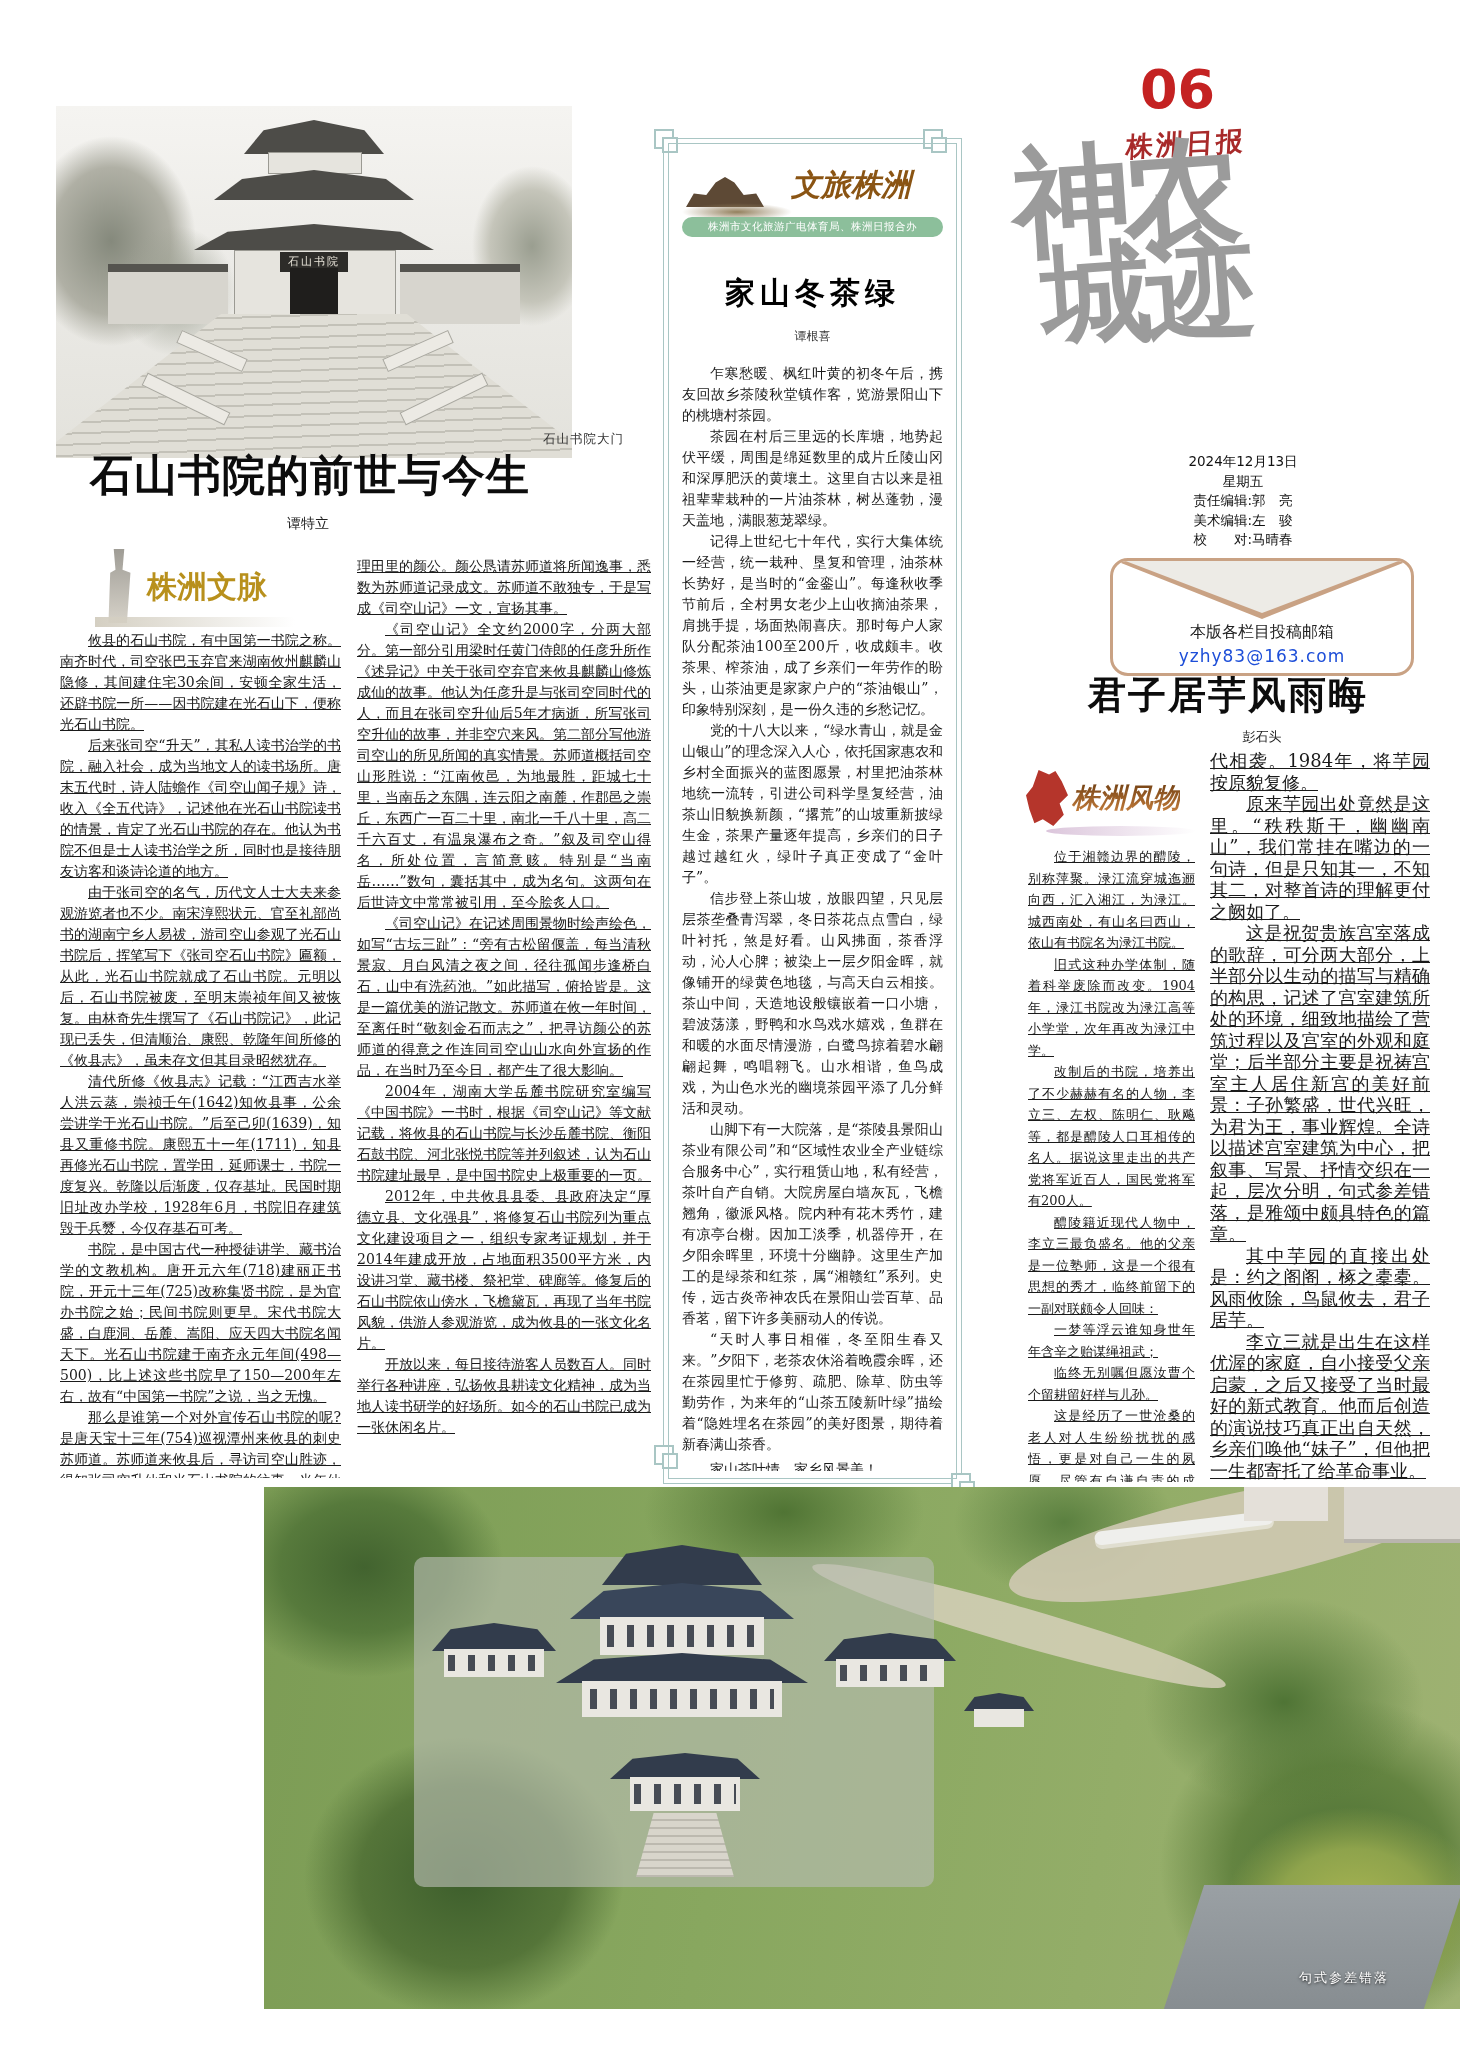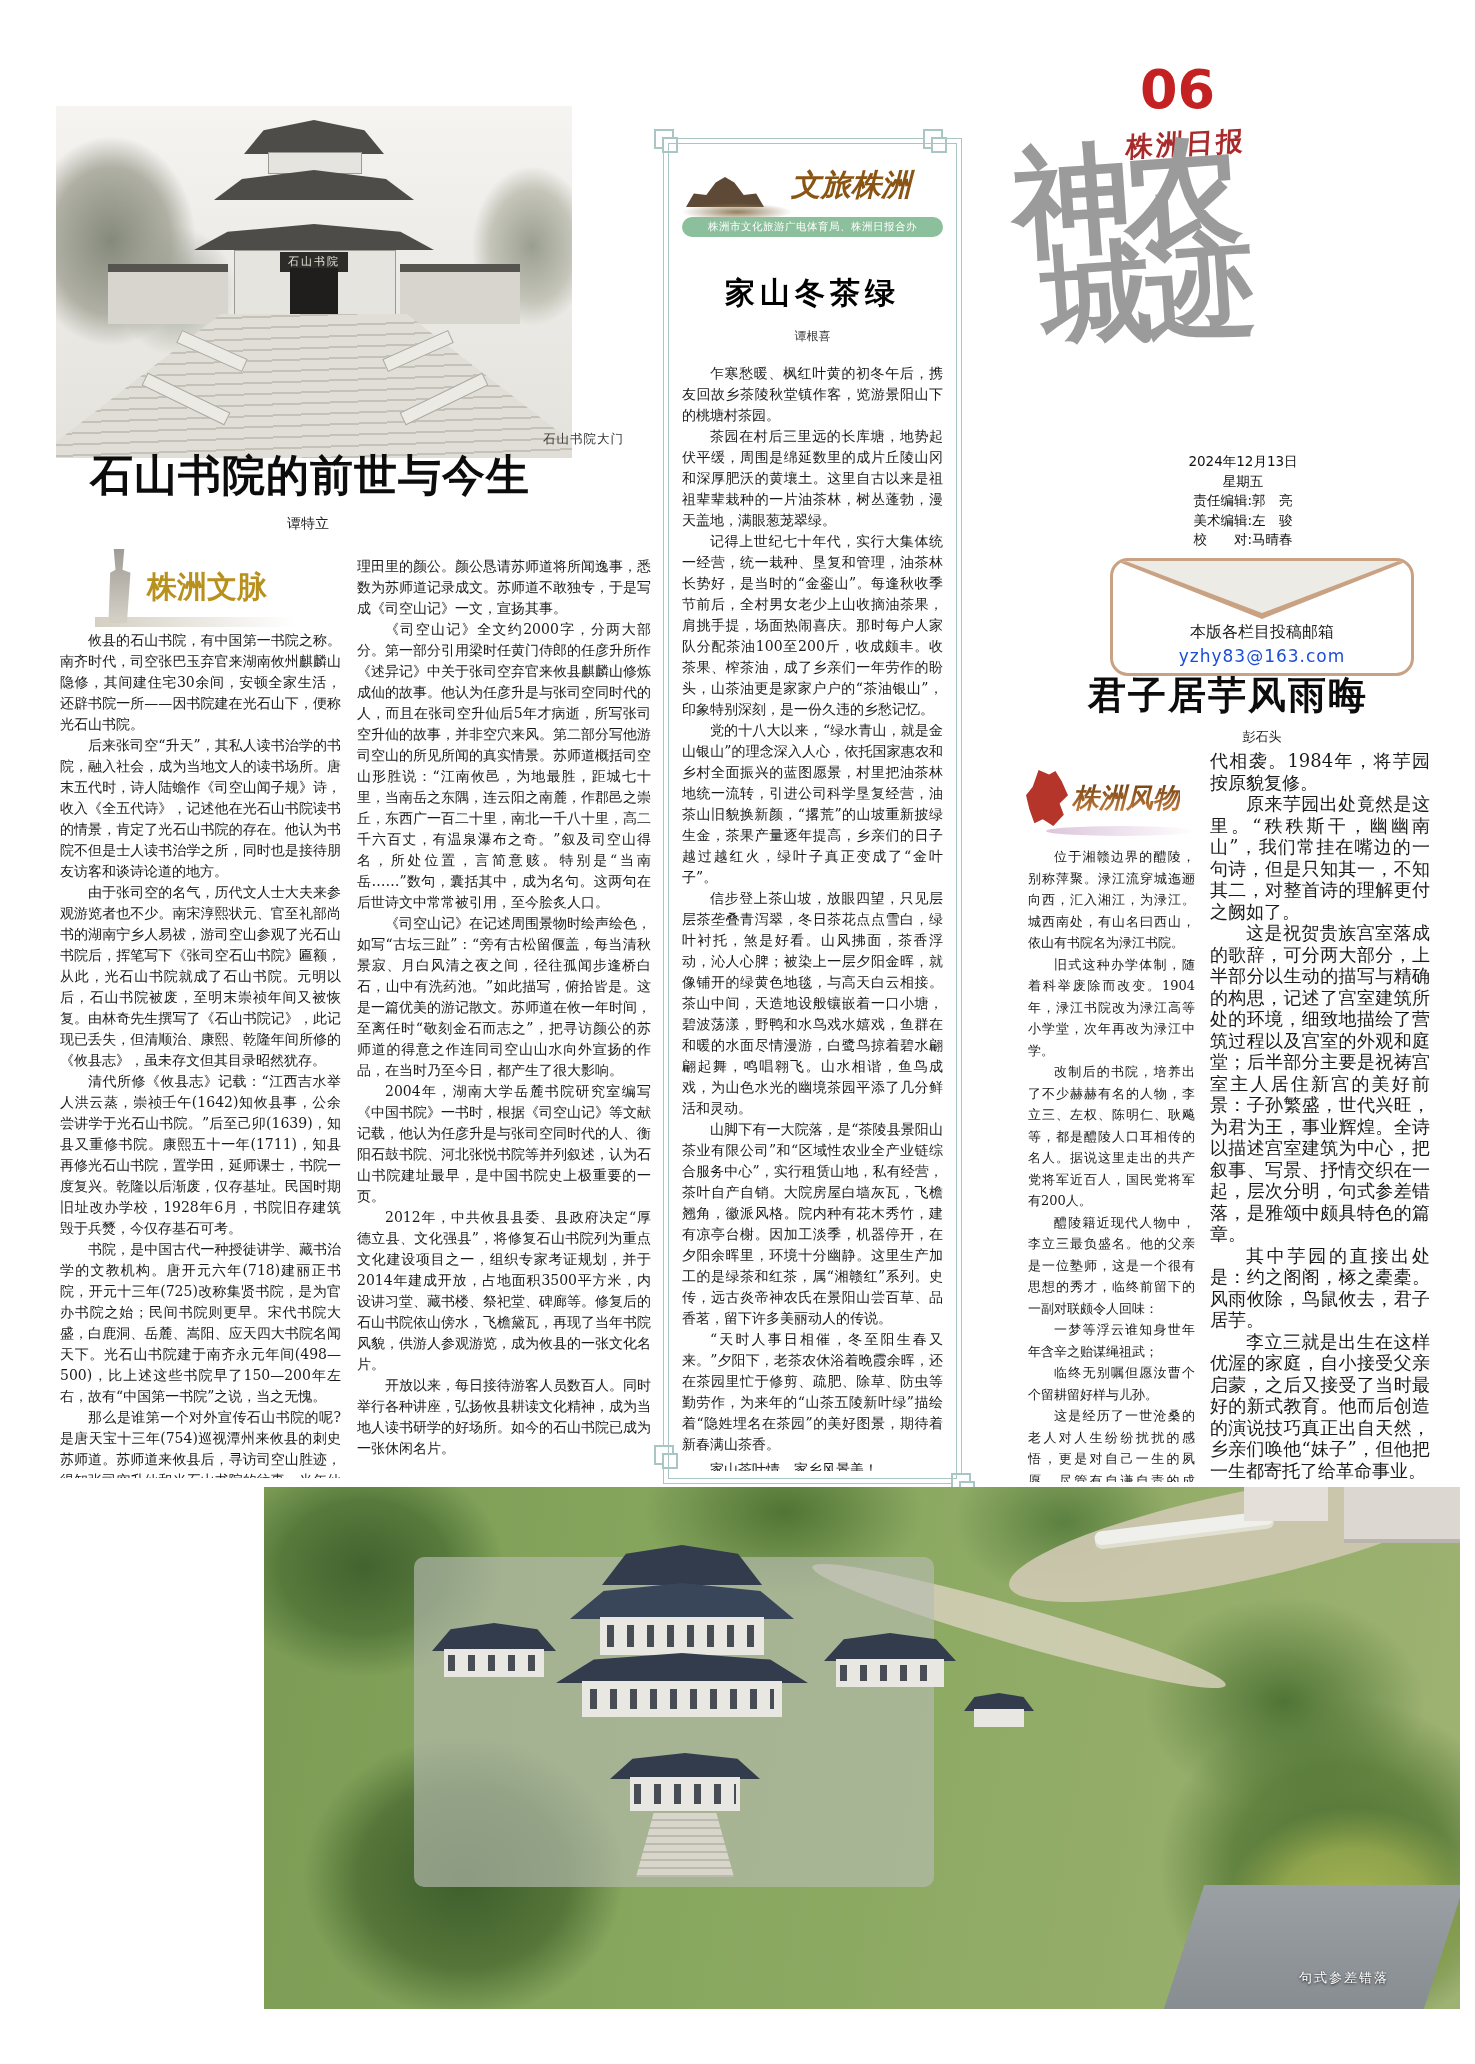--- a/index.html
+++ b/index.html
@@ -39,21 +39,21 @@
     font-family:"DejaVu Sans",sans-serif;letter-spacing:1px;white-space:nowrap;}
   #byline-left{left:90px;top:515px;width:436px;text-align:center;font-size:14px;color:#222;}
   #badge-wenmai{left:95px;top:547px;width:205px;height:80px;}
   #statue{position:absolute;left:2px;top:2px;width:44px;height:74px;opacity:.85;
     background:linear-gradient(180deg,#8e8b83,#cfcabf);
     clip-path:polygon(38% 0,62% 0,58% 28%,76% 32%,68% 100%,26% 100%,30% 32%,42% 28%);}
   #badge-wenmai .bq-base{position:absolute;left:0;bottom:0;width:200px;height:10px;
     background:linear-gradient(90deg,#d4cfc2,rgba(212,207,194,0));}
   #badge-wenmai .bq-text{position:absolute;left:52px;top:20px;font-size:30px;font-weight:800;
     color:#b8901c;font-family:"DejaVu Sans",sans-serif;white-space:nowrap;}
-  .newscol{font-size:14px;line-height:21px;text-align:justify;overflow:hidden;}
+  .newscol{font-size:14px;line-height:21px;text-align:justify;overflow:hidden;text-decoration:underline;}
   .newscol p{margin:0;text-indent:2em;}
   .cont p:first-child{text-indent:0;}
   #left-col1{left:60px;top:630px;width:281px;height:848px;}
   #left-col2{left:357px;top:556px;width:294px;height:922px;}
 
   
   #mid-frame{left:663px;top:138px;width:297px;height:1344px;border:1px solid #a9c6c4;}
   #mid-frame:after{content:"";position:absolute;inset:4px;border:1px solid #a9c6c4;pointer-events:none;}
   .knot{position:absolute;width:16px;height:16px;border:2px solid #a9c6c4;background:#fff;}
   .knot:after{content:"";position:absolute;left:6px;top:6px;width:12px;height:12px;border:2px solid #a9c6c4;background:#fff;}
@@ -199,21 +199,21 @@
       <p>后来张司空“升天”，其私人读书治学的书院，融入社会，成为当地文人的读书场所。唐末五代时，诗人陆蟾作《司空山闻子规》诗，收入《全五代诗》，记述他在光石山书院读书的情景，肯定了光石山书院的存在。他认为书院不但是士人读书治学之所，同时也是接待朋友访客和谈诗论道的地方。</p>
       <p>由于张司空的名气，历代文人士大夫来参观游览者也不少。南宋淳熙状元、官至礼部尚书的湖南宁乡人易祓，游司空山参观了光石山书院后，挥笔写下《张司空石山书院》匾额，从此，光石山书院就成了石山书院。元明以后，石山书院被废，至明末崇祯年间又被恢复。由林奇先生撰写了《石山书院记》，此记现已丢失，但清顺治、康熙、乾隆年间所修的《攸县志》，虽未存文但其目录昭然犹存。</p>
       <p>清代所修《攸县志》记载：“江西吉水举人洪云蒸，崇祯壬午(1642)知攸县事，公余尝讲学于光石山书院。”后至己卯(1639)，知县又重修书院。康熙五十一年(1711)，知县再修光石山书院，置学田，延师课士，书院一度复兴。乾隆以后渐废，仅存基址。民国时期旧址改办学校，1928年6月，书院旧存建筑毁于兵燹，今仅存基石可考。</p>
       <p>书院，是中国古代一种授徒讲学、藏书治学的文教机构。唐开元六年(718)建丽正书院，开元十三年(725)改称集贤书院，是为官办书院之始；民间书院则更早。宋代书院大盛，白鹿洞、岳麓、嵩阳、应天四大书院名闻天下。光石山书院建于南齐永元年间(498—500)，比上述这些书院早了150—200年左右，故有“中国第一书院”之说，当之无愧。</p>
       <p>那么是谁第一个对外宣传石山书院的呢?是唐天宝十三年(754)巡视潭州来攸县的刺史苏师道。苏师道来攸县后，寻访司空山胜迹，得知张司空升仙和光石山书院的往事，当年仙人遗踪犹在。这里一切如旧，当地父老争相告语，苏师道一一记之。</p>
     </div>
   <div id="left-col2" class="abs newscol cont">
       <p>理田里的颜公。颜公恳请苏师道将所闻逸事，悉数为苏师道记录成文。苏师道不敢独专，于是写成《司空山记》一文，宣扬其事。</p>
       <p>《司空山记》全文约2000字，分两大部分。第一部分引用梁时任黄门侍郎的任彦升所作《述异记》中关于张司空弃官来攸县麒麟山修炼成仙的故事。他认为任彦升是与张司空同时代的人，而且在张司空升仙后5年才病逝，所写张司空升仙的故事，并非空穴来风。第二部分写他游司空山的所见所闻的真实情景。苏师道概括司空山形胜说：“江南攸邑，为地最胜，距城七十里，当南岳之东隅，连云阳之南麓，作郡邑之崇丘，东西广一百二十里，南北一千八十里，高二千六百丈，有温泉瀑布之奇。”叙及司空山得名，所处位置，言简意赅。特别是“当南岳……”数句，囊括其中，成为名句。这两句在后世诗文中常常被引用，至今脍炙人口。</p>
       <p>《司空山记》在记述周围景物时绘声绘色，如写“古坛三趾”：“旁有古松留偃盖，每当清秋景寂、月白风清之夜之间，径往孤闻步逢桥白石，山中有洗药池。”如此描写，俯拾皆是。这是一篇优美的游记散文。苏师道在攸一年时间，至离任时“敬刻金石而志之”，把寻访颜公的苏师道的得意之作连同司空山山水向外宣扬的作品，在当时乃至今日，都产生了很大影响。</p>
-      <p>2004年，湖南大学岳麓书院研究室编写《中国书院》一书时，根据《司空山记》等文献记载，他认为任彦升是与张司空同时代的人、衡阳石鼓书院、河北张悦书院等并列叙述，认为石山书院建址最早，是中国书院史上极重要的一页。</p>
+      <p>2004年，湖南大学岳麓书院研究室编写《中国书院》一书时，根据《司空山记》等文献记载，将攸县的石山书院与长沙岳麓书院、衡阳石鼓书院、河北张悦书院等并列叙述，认为石山书院建址最早，是中国书院史上极重要的一页。</p>
       <p>2012年，中共攸县县委、县政府决定“厚德立县、文化强县”，将修复石山书院列为重点文化建设项目之一，组织专家考证规划，并于2014年建成开放，占地面积3500平方米，内设讲习堂、藏书楼、祭祀堂、碑廊等。修复后的石山书院依山傍水，飞檐黛瓦，再现了当年书院风貌，供游人参观游览，成为攸县的一张文化名片。</p>
       <p>开放以来，每日接待游客人员数百人。同时举行各种讲座，弘扬攸县耕读文化精神，成为当地人读书研学的好场所。如今的石山书院已成为一张休闲名片。</p>
     </div>
 
   <div id="mid-frame" class="abs">
     <div class="knot knotTL"></div>
     <div class="knot knotTR"></div>
     <div class="knot knotBL"></div>
     <div class="knot knotBR"></div>
     <div id="mid-inner">

